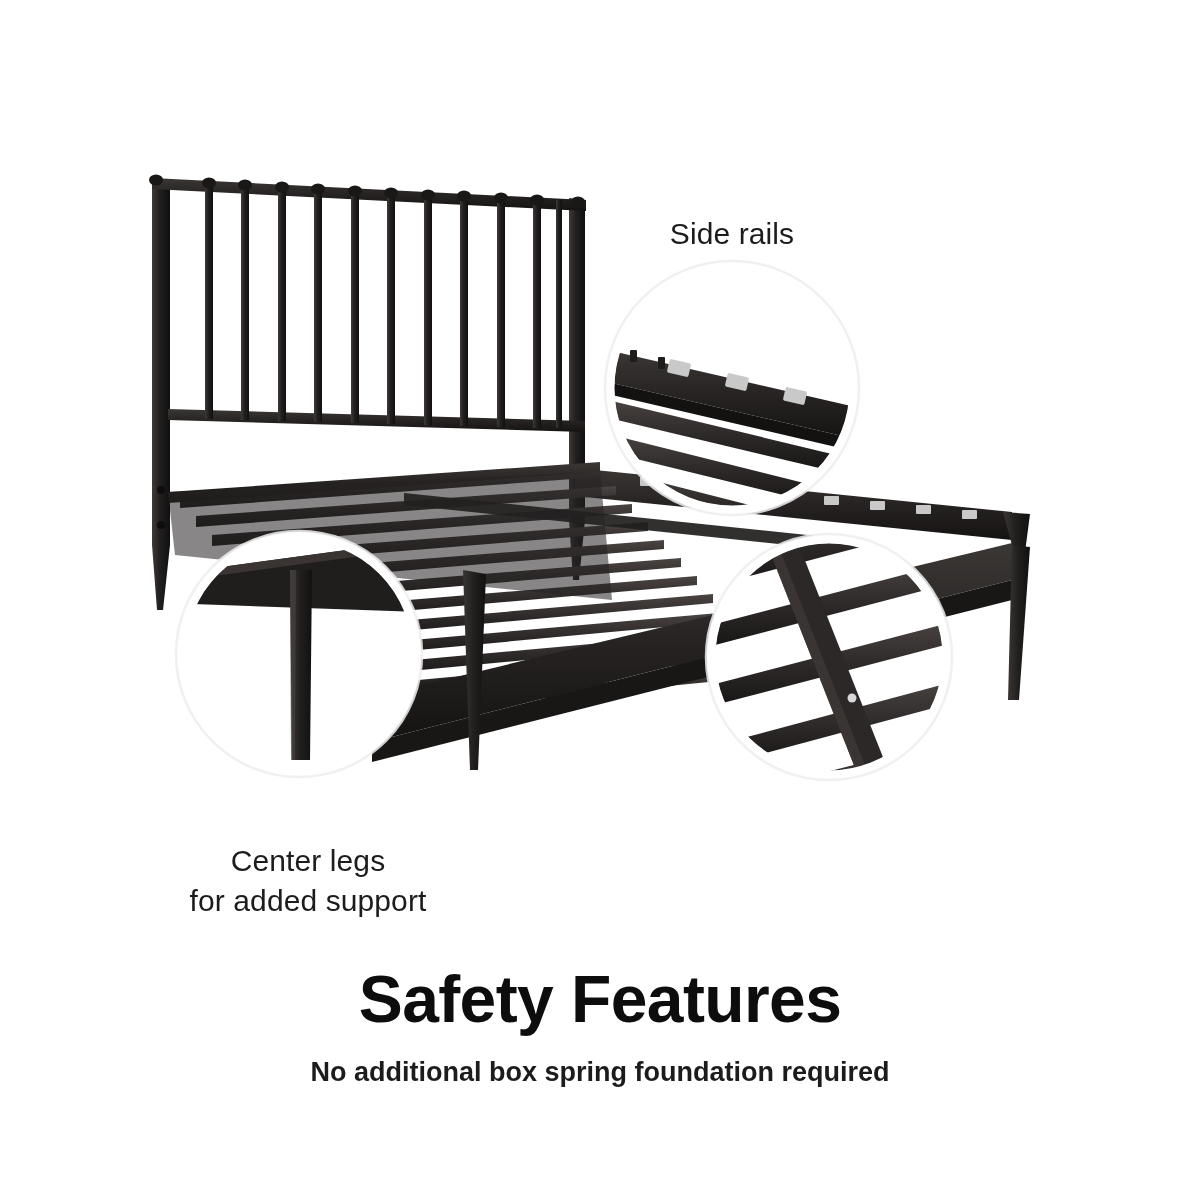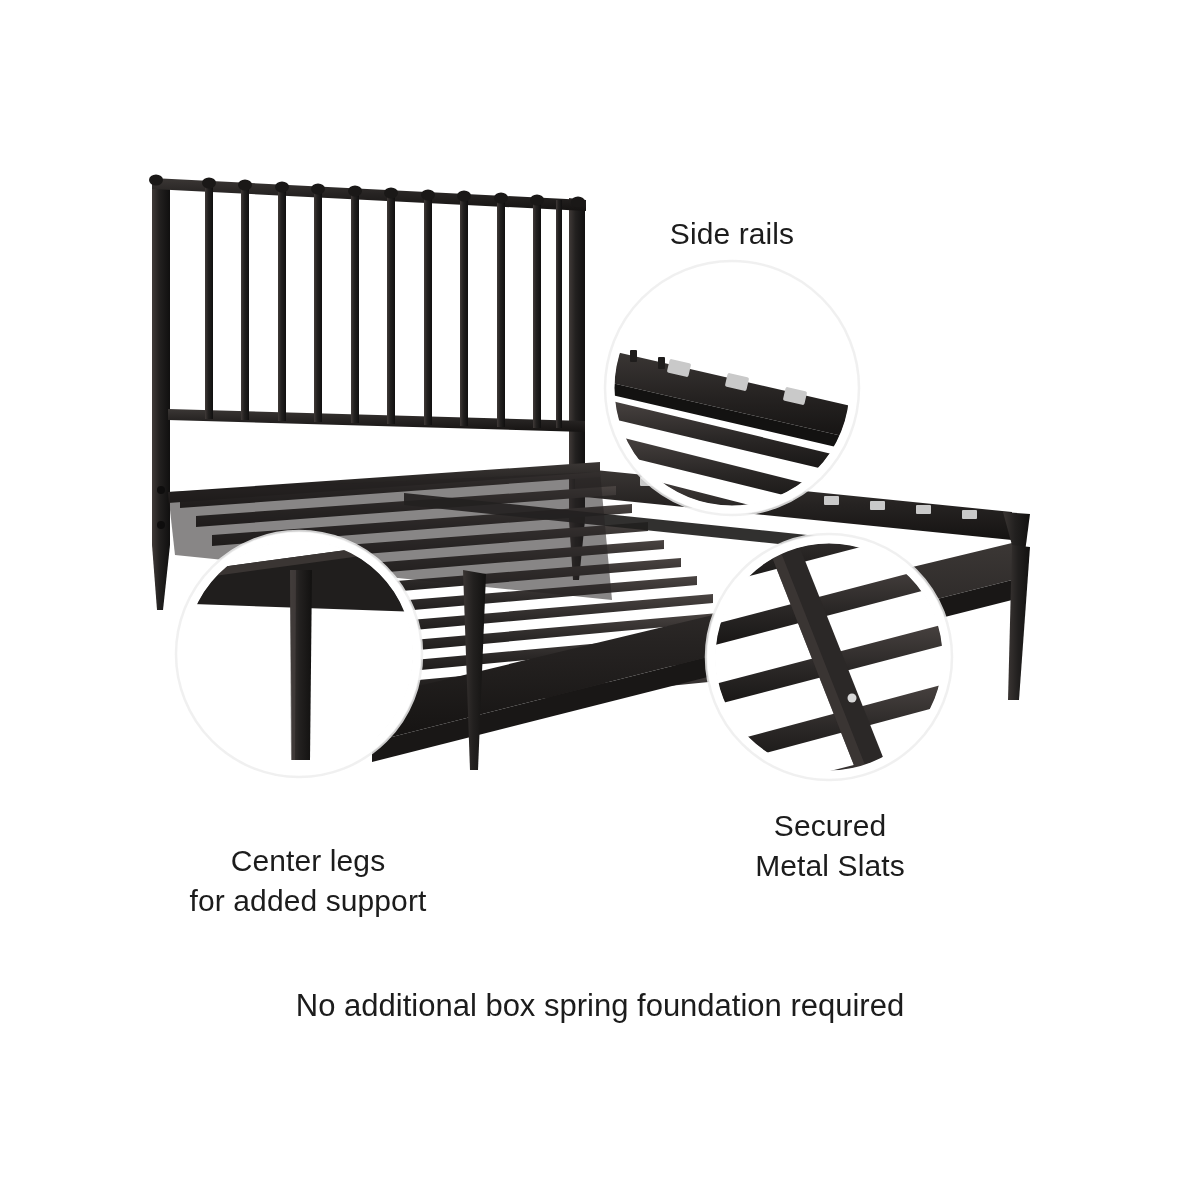--- a/index.html
+++ b/index.html
@@ -85,22 +85,22 @@
     color: #0d0d0d;
     letter-spacing: -0.6px;
     line-height: 1.05;
     margin: 0;
     padding: 0;
   }
   #subheadline {
     display: block;
     margin-top: 22px;
     font-family: "Liberation Sans", sans-serif;
-    font-size: 31px;
-    font-weight: 400;
+    font-size: 27px;
+    font-weight: 700;
     color: #1c1c1c;
     letter-spacing: 0px;
     line-height: 1.2;
   }
 </style>
 </head>
 <body>
 
 <div id="infographic">
 
@@ -307,21 +307,20 @@
         <circle cx="829" cy="657" r="118" fill="none" stroke="#ffffff" stroke-width="9"></circle>
         <circle cx="829" cy="657" r="123" fill="none" stroke="#ededed" stroke-width="2.5" opacity="0.85"></circle>
       </g>
     </svg>
 
     <div class="callout-label" id="label-side-rails">Side rails</div>
 
     <div class="callout-label" id="label-center-legs">Center legs
 for added support</div>
 
-    <div class="callout-label" id="label-secured-slats">Secured
-Metal Slats</div>
   </div>
 
   <div id="footer-block">
+    <span id="headline">Safety Features</span>
     <span id="subheadline">No additional box spring foundation required</span>
   </div>
 
 </div>
 
 </body></html>

